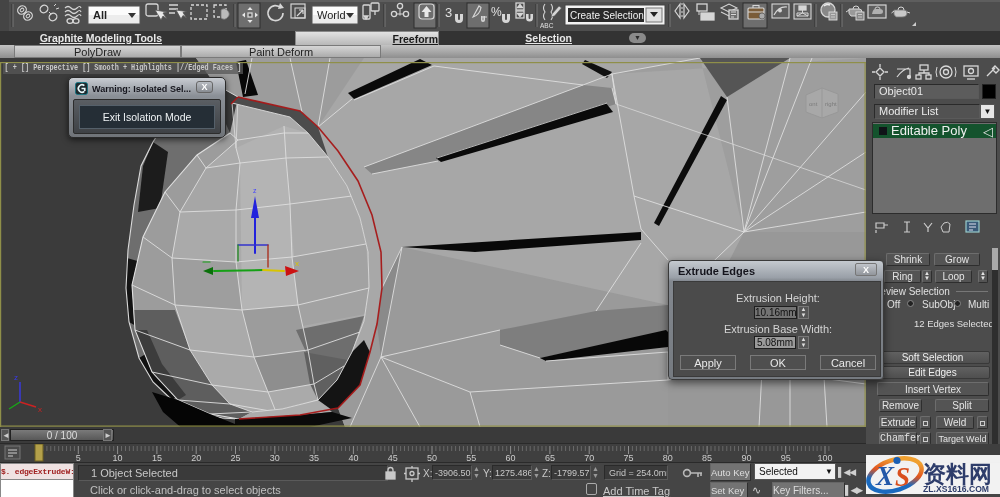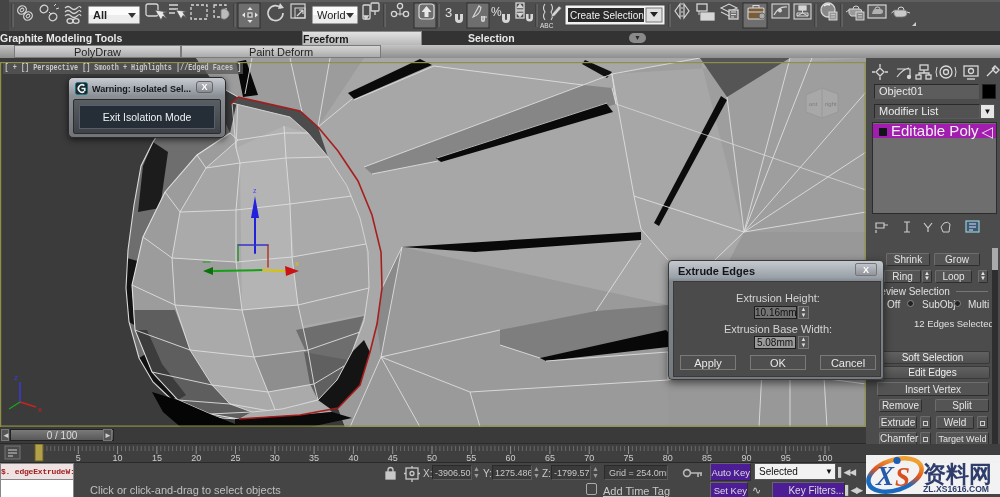--- a/index.html
+++ b/index.html
@@ -3,39 +3,39 @@
 <meta charset="utf-8">
 <style>
 * { margin:0; padding:0; box-sizing:border-box; }
 html,body { width:1000px; height:497px; overflow:hidden; background:#454545; font-family:"Liberation Sans", sans-serif; }
 #stage { position:absolute; top:0; left:0; width:1000px; height:497px; }
 .abs { position:absolute; }
 
 #toolbar { top:0; left:9px; width:1000px; height:31px; background:linear-gradient(#5a5a5a,#4a4a4a); border-bottom:1px solid #333; }
 
 #ribbonrow { top:31px; left:0; width:1000px; height:14px; background:#333333; }
-#ribbonrow .tab { position:absolute; top:0; height:14px; color:#e8e8e8; font-size:10.5px; font-weight:bold; text-align:left; line-height:14px; }
+#ribbonrow .tab { position:absolute; top:0; height:14px; color:#e8e8e8; font-size:10.5px; font-weight:bold; text-align:right; line-height:14px;text-decoration:underline; }
 #ribbonrow #tab-free { background:linear-gradient(#e2e2e2,#b8b8b8); color:#1a1a1a !important; border:1px solid #888; border-bottom:none; }
 
 #subrow { top:45px; left:0; width:1000px; height:13px; background:linear-gradient(#c3c3c3,#8e8e8e); }
 .subtab { position:absolute; top:0; height:13px; background:linear-gradient(#d6d6d6,#ababab); border:1px solid #7a7a7a; color:#222; font-size:11px; text-align:center; line-height:13px; }
 
 #viewport { top:58px; left:0; width:866px; height:369px; background:#3b3b3b; }
 #vplabel { top:5px; left:3px; font-family:"Liberation Mono", monospace; font-size:8.5px; font-weight:bold; color:#c9c9c9; background:rgba(88,88,88,0.75); padding:0 2px; height:11px; line-height:11px; transform:scaleX(0.8); transform-origin:0 0; white-space:nowrap; }
 
 #panel { top:58px; left:866px; width:134px; height:397px; background:#4c4c4c; }
 .pbtn { position:absolute; background:#545454; border:1px solid #6d6d6d; border-bottom-color:#2e2e2e; border-right-color:#2e2e2e; border-radius:2px; color:#e4e4e4; font-size:10px; text-align:center; }
 .roll { position:absolute; background:linear-gradient(#616161,#4f4f4f); border:1px solid #393939; border-radius:2px; color:#efefef; font-size:10px; font-weight:bold; text-align:center; }
 .plabel { position:absolute; color:#e0e0e0; font-size:10px; }
 
 #timeslider { top:427px; left:0; width:866px; height:16px; background:#3a3a3a; }
 #trackbar { top:443px; left:0; width:866px; height:19px; background:#404040; border-top:1px solid #2a2a2a; }
 #statusbar { top:462px; left:0; width:1000px; height:35px; background:#454545; border-top:1px solid #2a2a2a; }
 .sfield { position:absolute; background:#3a3a3a; border:1px solid #2a2a2a; border-bottom-color:#5a5a5a; border-right-color:#5a5a5a; color:#c8c8c8; font-size:10px; overflow:hidden; white-space:nowrap; }
-.sbtn { position:absolute; background:#4c1d95; border:1px solid #666; border-bottom-color:#2e2e2e; border-right-color:#2e2e2e; color:#ddd; font-size:10px; text-align:right; }
+.sbtn { position:absolute; background:#737373; border:1px solid #666; border-bottom-color:#2e2e2e; border-right-color:#2e2e2e; color:#ddd; font-size:10px; text-align:left; }
 </style>
 </head>
 <body>
 <div id="stage">
   <div id="toolbar" class="abs"><svg width="1000" height="31" viewBox="0 0 1000 31">
         <rect x="0" y="0" width="1000" height="31" fill="#4e4e4e"></rect>
         <rect x="0" y="0" width="1000" height="2" fill="#5e5e5e"></rect>
         <line x1="3" y1="4" x2="3" y2="27" stroke="#333" stroke-width="1"></line>
         <line x1="4" y1="4" x2="4" y2="27" stroke="#777" stroke-width="1"></line>
         <g transform="translate(8,0)" fill="none" stroke="#d6d6d6" stroke-width="1.3">
@@ -203,21 +203,21 @@
           <path d="M8 9 q0 -2 2.5 -2 q2.5 0 2.5 2" stroke-width="0.9"></path>
         </g>
         <g transform="translate(882,0)" fill="none" stroke="#d6d6d6" stroke-width="1.3">
           <path d="M3 10 h10 q3 0 3 3 q0 4 -5 4 h-6 q-3 -2 -2 -7 z" fill="#c8c8c8" stroke="#777" stroke-width="0.8"></path>
           <path d="M3 11 l-2.5 2 M7 10 q0 -3 3 -3 q3 0 3 3 M16 12 l3 1" stroke-width="1"></path>
         </g>
         <path d="M903 26 l4 -4 v4 z" fill="#ccc"></path>
       </svg></div>
   <div id="ribbonrow" class="abs">
     <div class="tab" style="left:0px; width:162px;">Graphite Modeling Tools</div>
-    <div class="tab" id="tab-free" style="left:302px; width:120px;">Freeform</div>
+    <div class="tab" id="tab-free" style="left:295px; width:144px;">Freeform</div>
     <div class="tab" style="left:468px; width:104px;">Selection</div>
     <div style="position:absolute; left:629px; top:2px; width:17px; height:10px; background:#8a8a8a; border-radius:5px; color:#2a2a2a; font-size:7px; text-align:center; line-height:10px;">▼</div>
   </div>
   <div id="subrow" class="abs">
     <div class="subtab" style="left:14px; width:167px;">PolyDraw</div>
     <div class="subtab" style="left:181px; width:200px;">Paint Deform</div>
   </div>
   <div id="viewport" class="abs">
     <svg id="mesh" width="866" height="369" viewBox="0 58 866 369" style="position:absolute;top:0;left:0">
         <rect x="0" y="58" width="866" height="369" fill="#3b3b3b"></rect>
@@ -383,21 +383,21 @@
           <circle cx="105" cy="11" r="2.5"></circle>
           <path d="M101 19 h8"></path>
         <path d="M121 16 l6 -6 m0 0 l2 -2 m-2 2 l3 3 l3 -3 l-4 -4 l-3 3" stroke-width="1.4"></path>
       </g>
     </svg>
     <div class="sfield" style="left:8px;top:26px;width:105px;height:15px;background:#5c5c5c;color:#e8e8e8;font-size:11px;padding-left:4px;line-height:13px;">Object01</div>
     <div class="abs" style="left:116px;top:26px;width:14px;height:15px;background:#000;border:1px solid #222;"></div>
     <div class="sfield" style="left:8px;top:46px;width:106px;height:15px;background:#525252;color:#ececec;font-size:11px;padding-left:4px;line-height:13px;">Modifier List</div>
     <div class="abs" style="left:114px;top:46px;width:15px;height:15px;background:#e6e6e6;border:1px solid #555;color:#111;font-size:8px;text-align:center;line-height:14px;">▼</div>
     <div class="abs" style="left:6px;top:64px;width:125px;height:92px;background:#6e6e6e;border:1px solid #2c2c2c;">
-      <div class="abs" style="left:0px;top:1px;width:123px;height:14px;background:#a21caf;color:#f0f0f0;font-size:15px;line-height:14px;">
+      <div class="abs" style="left:0px;top:1px;width:123px;height:14px;background:#14532d;color:#f0f0f0;font-size:13px;line-height:14px;">
         <span style="display:inline-block;width:8px;height:8px;background:#101418;margin:3px 4px 0 6px;"></span>Editable Poly
         <span style="position:absolute;right:3px;top:1px;color:#e8e8e8;">◁</span>
       </div>
     </div>
     <svg width="134" height="18" viewBox="0 0 134 18" style="position:absolute;top:160px;left:0">
       <g fill="none" stroke="#cccccc" stroke-width="1.2">
         <path d="M10 5 h8 v5 h-8 z M18 7 h4 M10 12 v3"></path>
         <path d="M41 4 v10 M38 4 h6 M38 14 h6"></path>
         <path d="M58 5 l4 5 l4 -5 M62 10 v4"></path>
         <path d="M78 5 q4 -2 6 1 l-1 8 h-6 l-2 -5 z" stroke-width="1"></path>
@@ -422,21 +422,21 @@
     <div class="plabel" style="left:48px;top:260px;white-space:nowrap;font-size:9.5px;">12 Edges Selected</div>
     <div class="roll" style="left:9px;top:293px;width:115px;height:13px;line-height:12px;font-weight:normal;">Soft Selection</div>
     <div class="roll" style="left:9px;top:308px;width:115px;height:13px;line-height:12px;font-weight:normal;">Edit Edges</div>
     <div class="pbtn" style="left:11px;top:324px;width:112px;height:14px;line-height:13px;">Insert Vertex</div>
     <div class="pbtn" style="left:13px;top:341px;width:43px;height:13px;line-height:12px;">Remove</div>
     <div class="pbtn" style="left:69px;top:341px;width:54px;height:13px;line-height:12px;">Split</div>
     <div class="pbtn" style="left:13px;top:358px;width:38px;height:13px;line-height:12px;">Extrude</div>
     <div class="pbtn" style="left:54px;top:358px;width:11px;height:13px;"><span style="display:inline-block;width:5px;height:5px;border:1px solid #ccc;margin-top:3px;"></span></div>
     <div class="pbtn" style="left:70px;top:358px;width:38px;height:13px;line-height:12px;">Weld</div>
     <div class="pbtn" style="left:111px;top:358px;width:11px;height:13px;"><span style="display:inline-block;width:5px;height:5px;border:1px solid #ccc;margin-top:3px;"></span></div>
-    <div class="pbtn" style="left:13px;top:374px;width:38px;height:13px;line-height:12px;">Chamfer</div>
+    <div class="pbtn" style="left:13px;top:374px;width:38px;height:13px;line-height:12px;font-family:Liberation Mono, monospace;">Chamfer</div>
     <div class="pbtn" style="left:54px;top:374px;width:11px;height:13px;"><span style="display:inline-block;width:5px;height:5px;border:1px solid #ccc;margin-top:3px;"></span></div>
     <div class="pbtn" style="left:70px;top:374px;width:53px;height:13px;line-height:12px;font-size:9px;">Target Weld</div>
     <div class="abs" style="left:126px;top:190px;width:6px;height:207px;background:#2e2e2e;"></div>
     <div class="abs" style="left:126px;top:190px;width:6px;height:22px;background:#aaaaaa;"></div>
   </div>
   <div id="timeslider" class="abs">
     <div class="abs" style="left:1px;top:2px;width:8px;height:12px;background:#555;border:1px solid #777;color:#ccc;font-size:8px;text-align:center;line-height:11px;">◄</div>
     <div class="abs" style="left:10px;top:2px;width:104px;height:12px;background:linear-gradient(#7a7a7a,#585858);border:1px solid #222;color:#ddd;font-size:10px;text-align:center;line-height:11px;">0 / 100</div>
     <div class="abs" style="left:103px;top:2px;width:9px;height:12px;background:#555;border:1px solid #777;color:#ccc;font-size:8px;text-align:center;line-height:11px;">►</div>
   </div>
@@ -670,20 +670,21 @@
           <text x="825.0" y="16.5" font-size="9" fill="#cccccc" text-anchor="middle" font-family="Liberation Sans">100</text>
         </g>
       <rect x="5" y="2" width="15" height="13" fill="#4a4a4a" stroke="#777" stroke-width="1"></rect>
       <path d="M8 6 h9 M8 9 h9 M8 12 h5" stroke="#ccc" stroke-width="1"></path>
       <rect x="35" y="0" width="8" height="17" fill="#b3a04a" stroke="#6a5e20" stroke-width="1"></rect>
     </svg>
   </div>
   <div id="statusbar" class="abs">
     <div class="abs" style="left:0;top:0;width:74px;height:17px;background:#efe2e2;border:1px solid #888;color:#a02020;font-family:'Liberation Mono',monospace;font-size:8px;font-weight:bold;line-height:16px;letter-spacing:-0.2px;overflow:hidden;white-space:nowrap;">$. edgeExtrudeW:</div>
     <div class="abs" style="left:0;top:17px;width:74px;height:18px;background:#ffffff;border:1px solid #888;border-top:none;"></div>
+    <div class="sfield" style="left:78px;top:2px;width:310px;height:16px;line-height:15px;padding-left:12px;font-size:11px;">1 Object Selected</div>
     <div class="abs" style="left:90px;top:21px;color:#c0c0c0;font-size:11px;">Click or click-and-drag to select objects</div>
     <svg width="40" height="17" viewBox="0 0 40 17" style="position:absolute;left:384px;top:2px;">
       <g fill="none" stroke="#c8c8c8" stroke-width="1.3">
         <rect x="2" y="7" width="9" height="7" fill="#c8c8c8"></rect>
           <path d="M4 7 v-2 a2.5 2.5 0 0 1 5 0 v2"></path>
         <rect x="22" y="3" width="12" height="11"></rect>
           <circle cx="28" cy="8.5" r="2"></circle>
           <path d="M28 3 v-2 M28 14 v3 M22 8.5 h-2 M34 8.5 h2"></path>
       </g>
     </svg>

